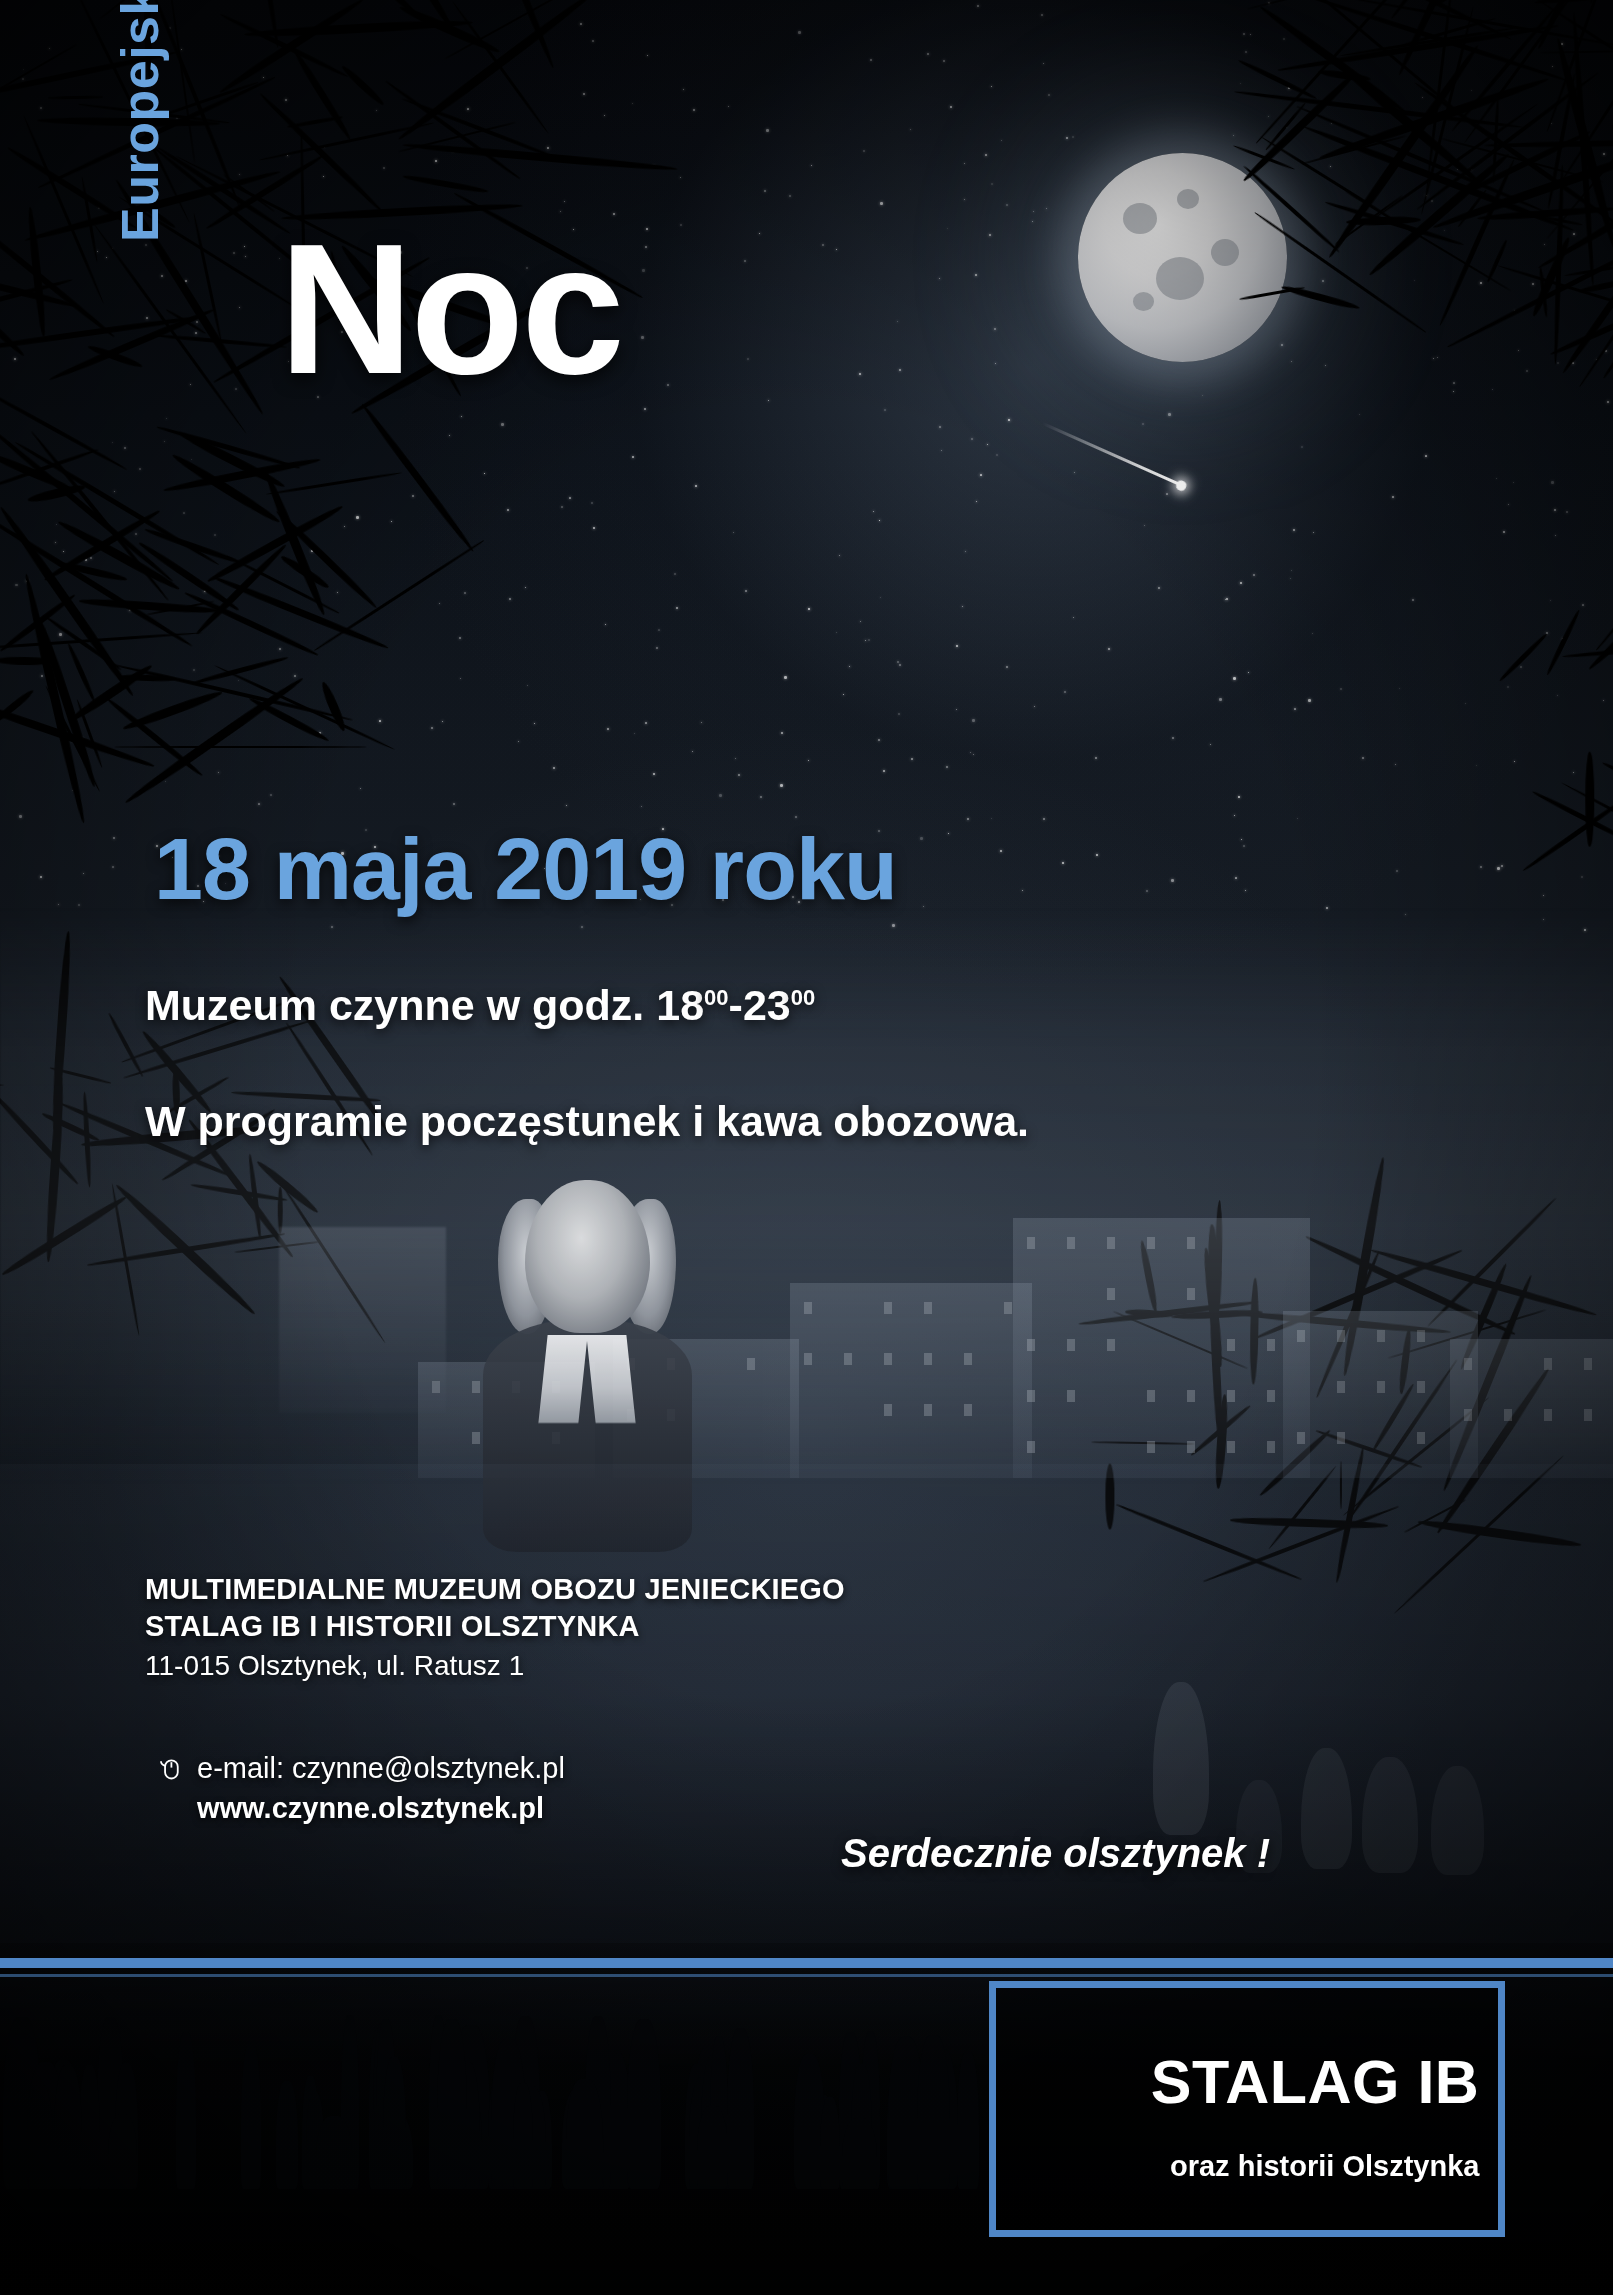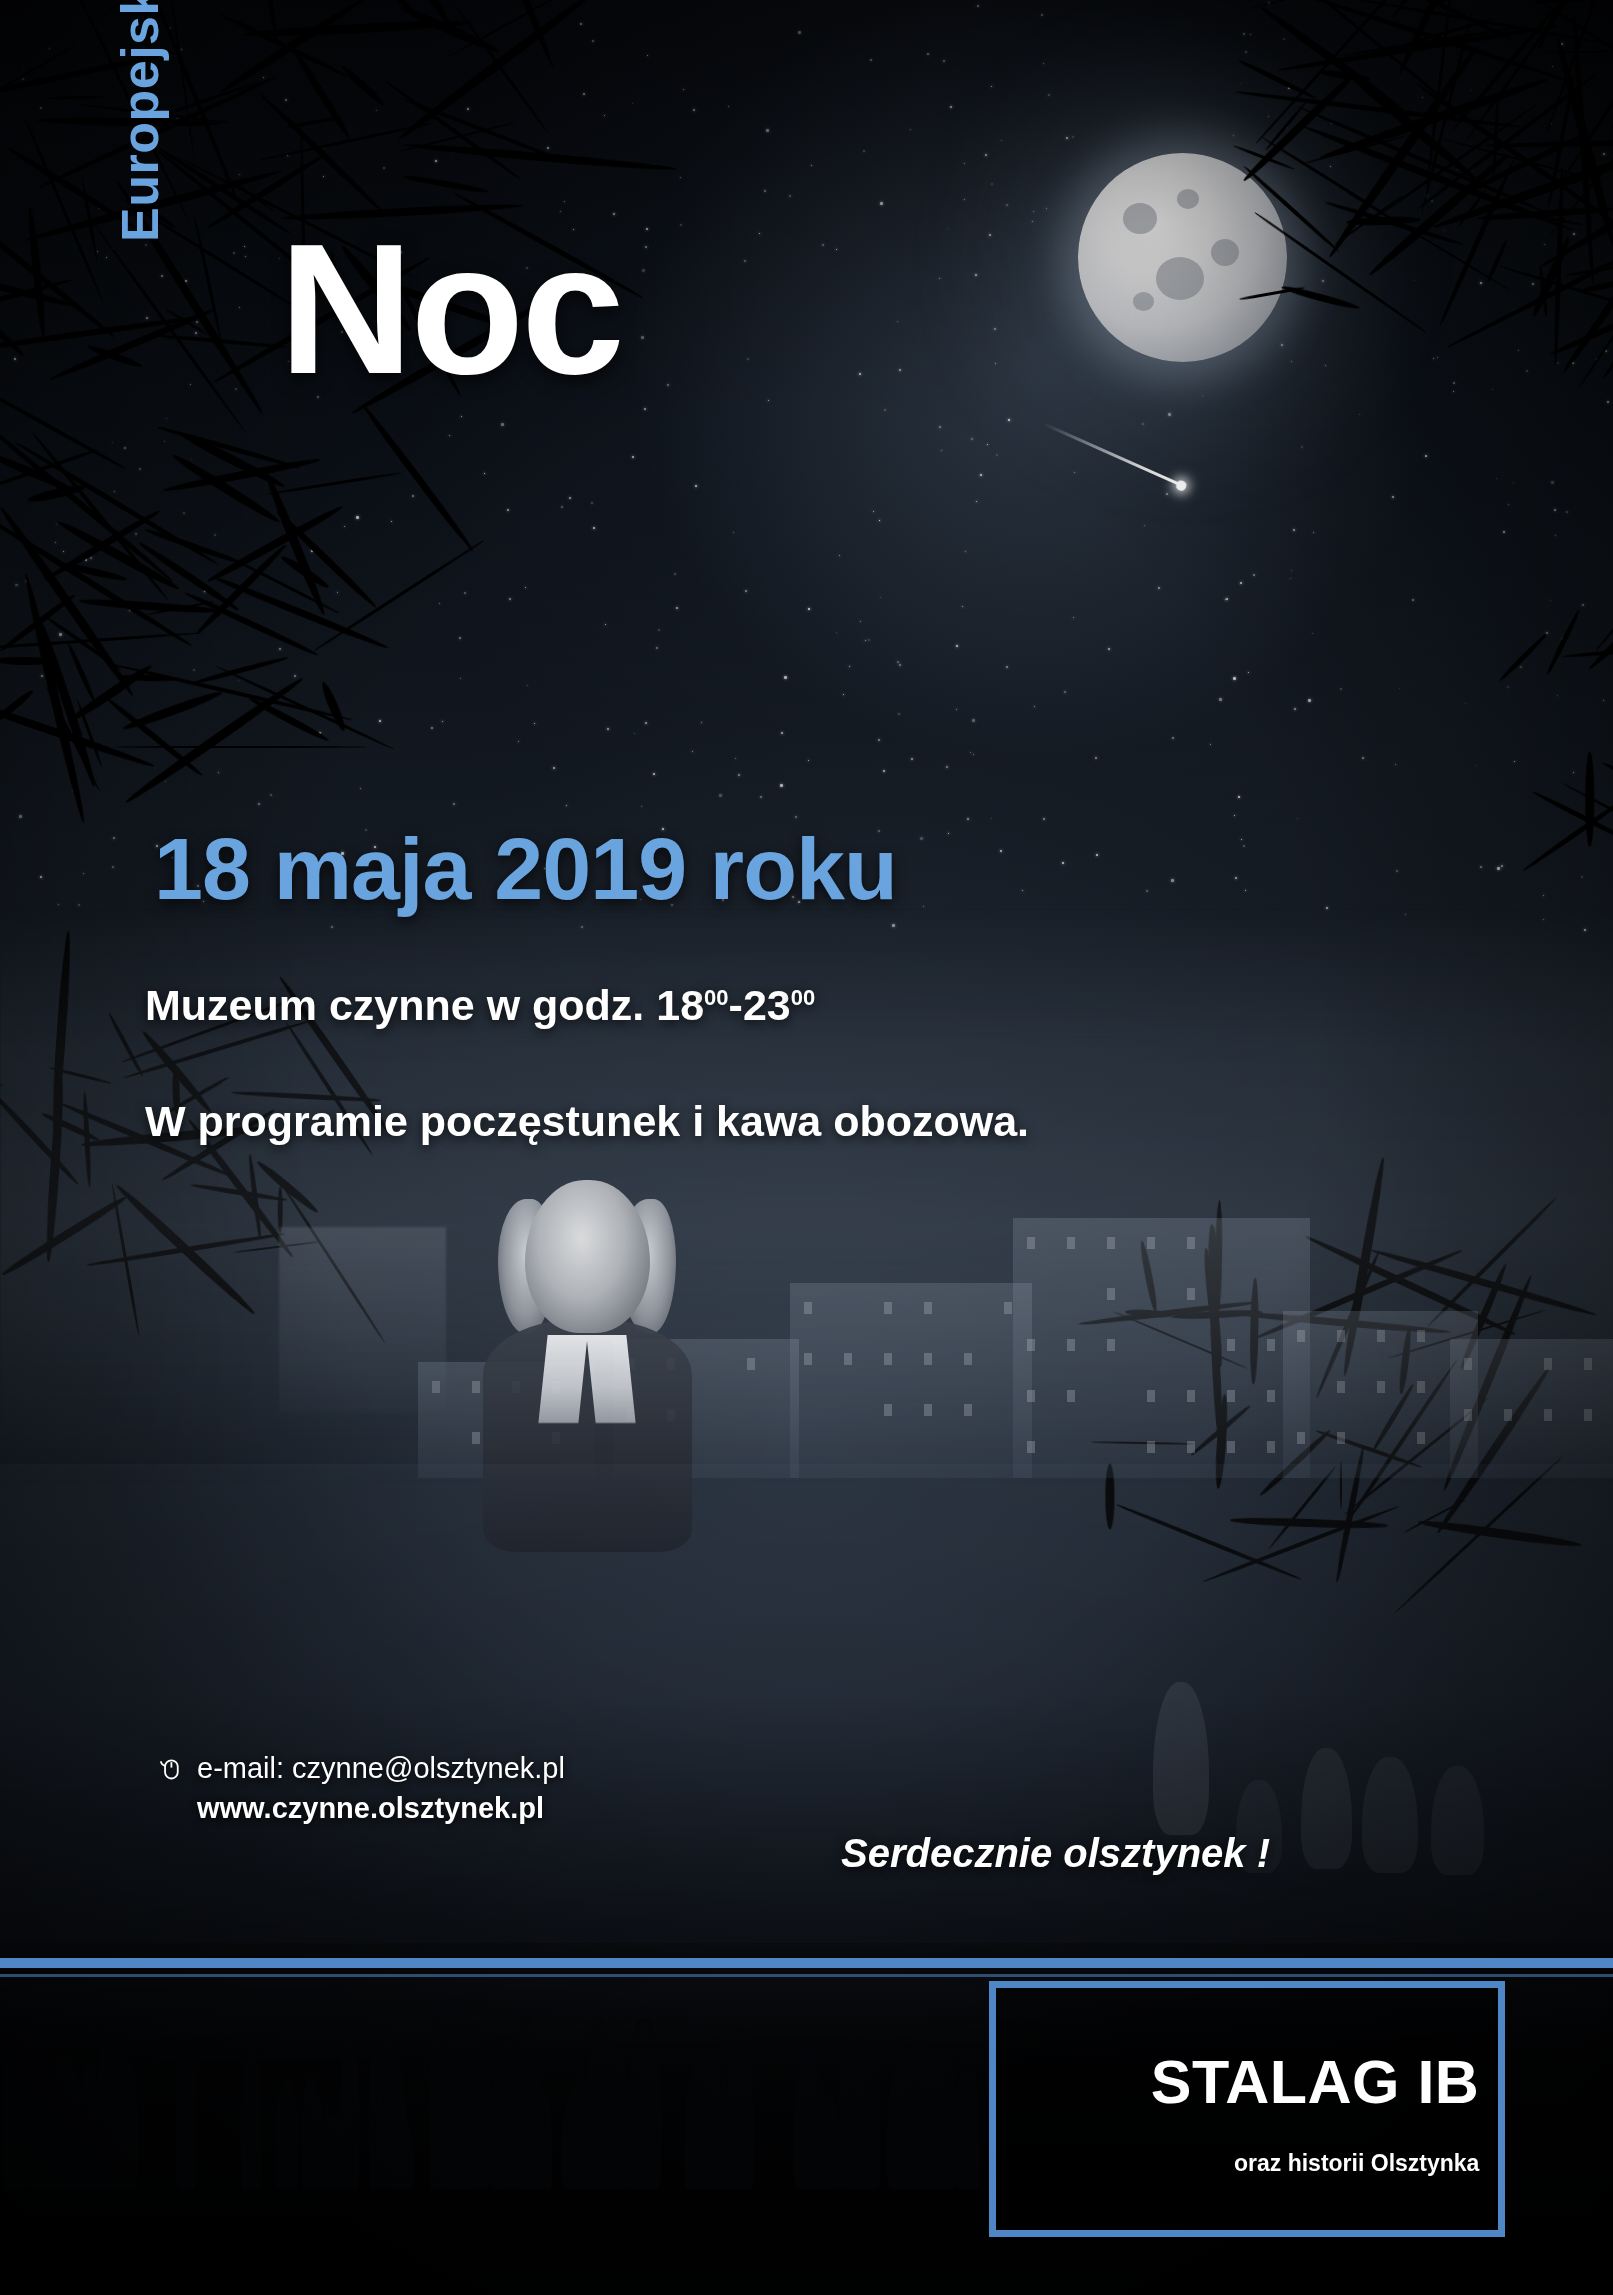--- a/index.html
+++ b/index.html
@@ -256,21 +256,21 @@
     font-size: 26px; font-weight: 700; color: #ffffff; letter-spacing: 0.2px;
   }
   .logo-box .l2 {
     position: absolute; left: 0; right: 18.6px; top: 59px;
     text-align: right;
     font-size: 61px; font-weight: 700; color: #ffffff; letter-spacing: 0.5px;
   }
   .logo-box .l3 {
     position: absolute; left: 0; right: 18.6px; top: 162px;
     text-align: right;
-    font-size: 23px; font-weight: 700; color: #ffffff;
+    font-size: 29px; font-weight: 700; color: #ffffff;
   }
 </style>
 </head>
 <body>
 
 <div class="poster">
 
   <div class="bg-night"></div>
 
   <div class="stars" id="stars">
@@ -1167,20 +1167,25 @@
     <div class="title-noc">Noc</div>
 
     <div class="date">18 maja 2019 roku</div>
 
     <div class="hours">
       <span>Muzeum czynne w godz. 18</span><sup>00</sup><span>-23</span><sup>00</sup>
     </div>
 
     <div class="program">W programie poczęstunek i kawa obozowa.</div>
 
+    <div class="addr">
+      <div class="l1">MULTIMEDIALNE MUZEUM OBOZU JENIECKIEGO</div>
+      <div class="l2">STALAG IB I HISTORII OLSZTYNKA</div>
+      <div class="l3">11-015 Olsztynek,  ul. Ratusz 1</div>
+    </div>
 
     <div class="contact">
 
 
       <div class="crow">
         <span class="ico">
           <svg viewBox="0 0 64 64" width="29" height="29" aria-hidden="true">
             <rect x="20" y="14" width="28" height="40" rx="14" fill="none" stroke="#ffffff" stroke-width="4"></rect>
             <line x1="34" y1="18" x2="34" y2="30" stroke="#ffffff" stroke-width="4"></line>
             <path d="M20 26c-6-2-9-6-9-10" fill="none" stroke="#ffffff" stroke-width="4"></path>

